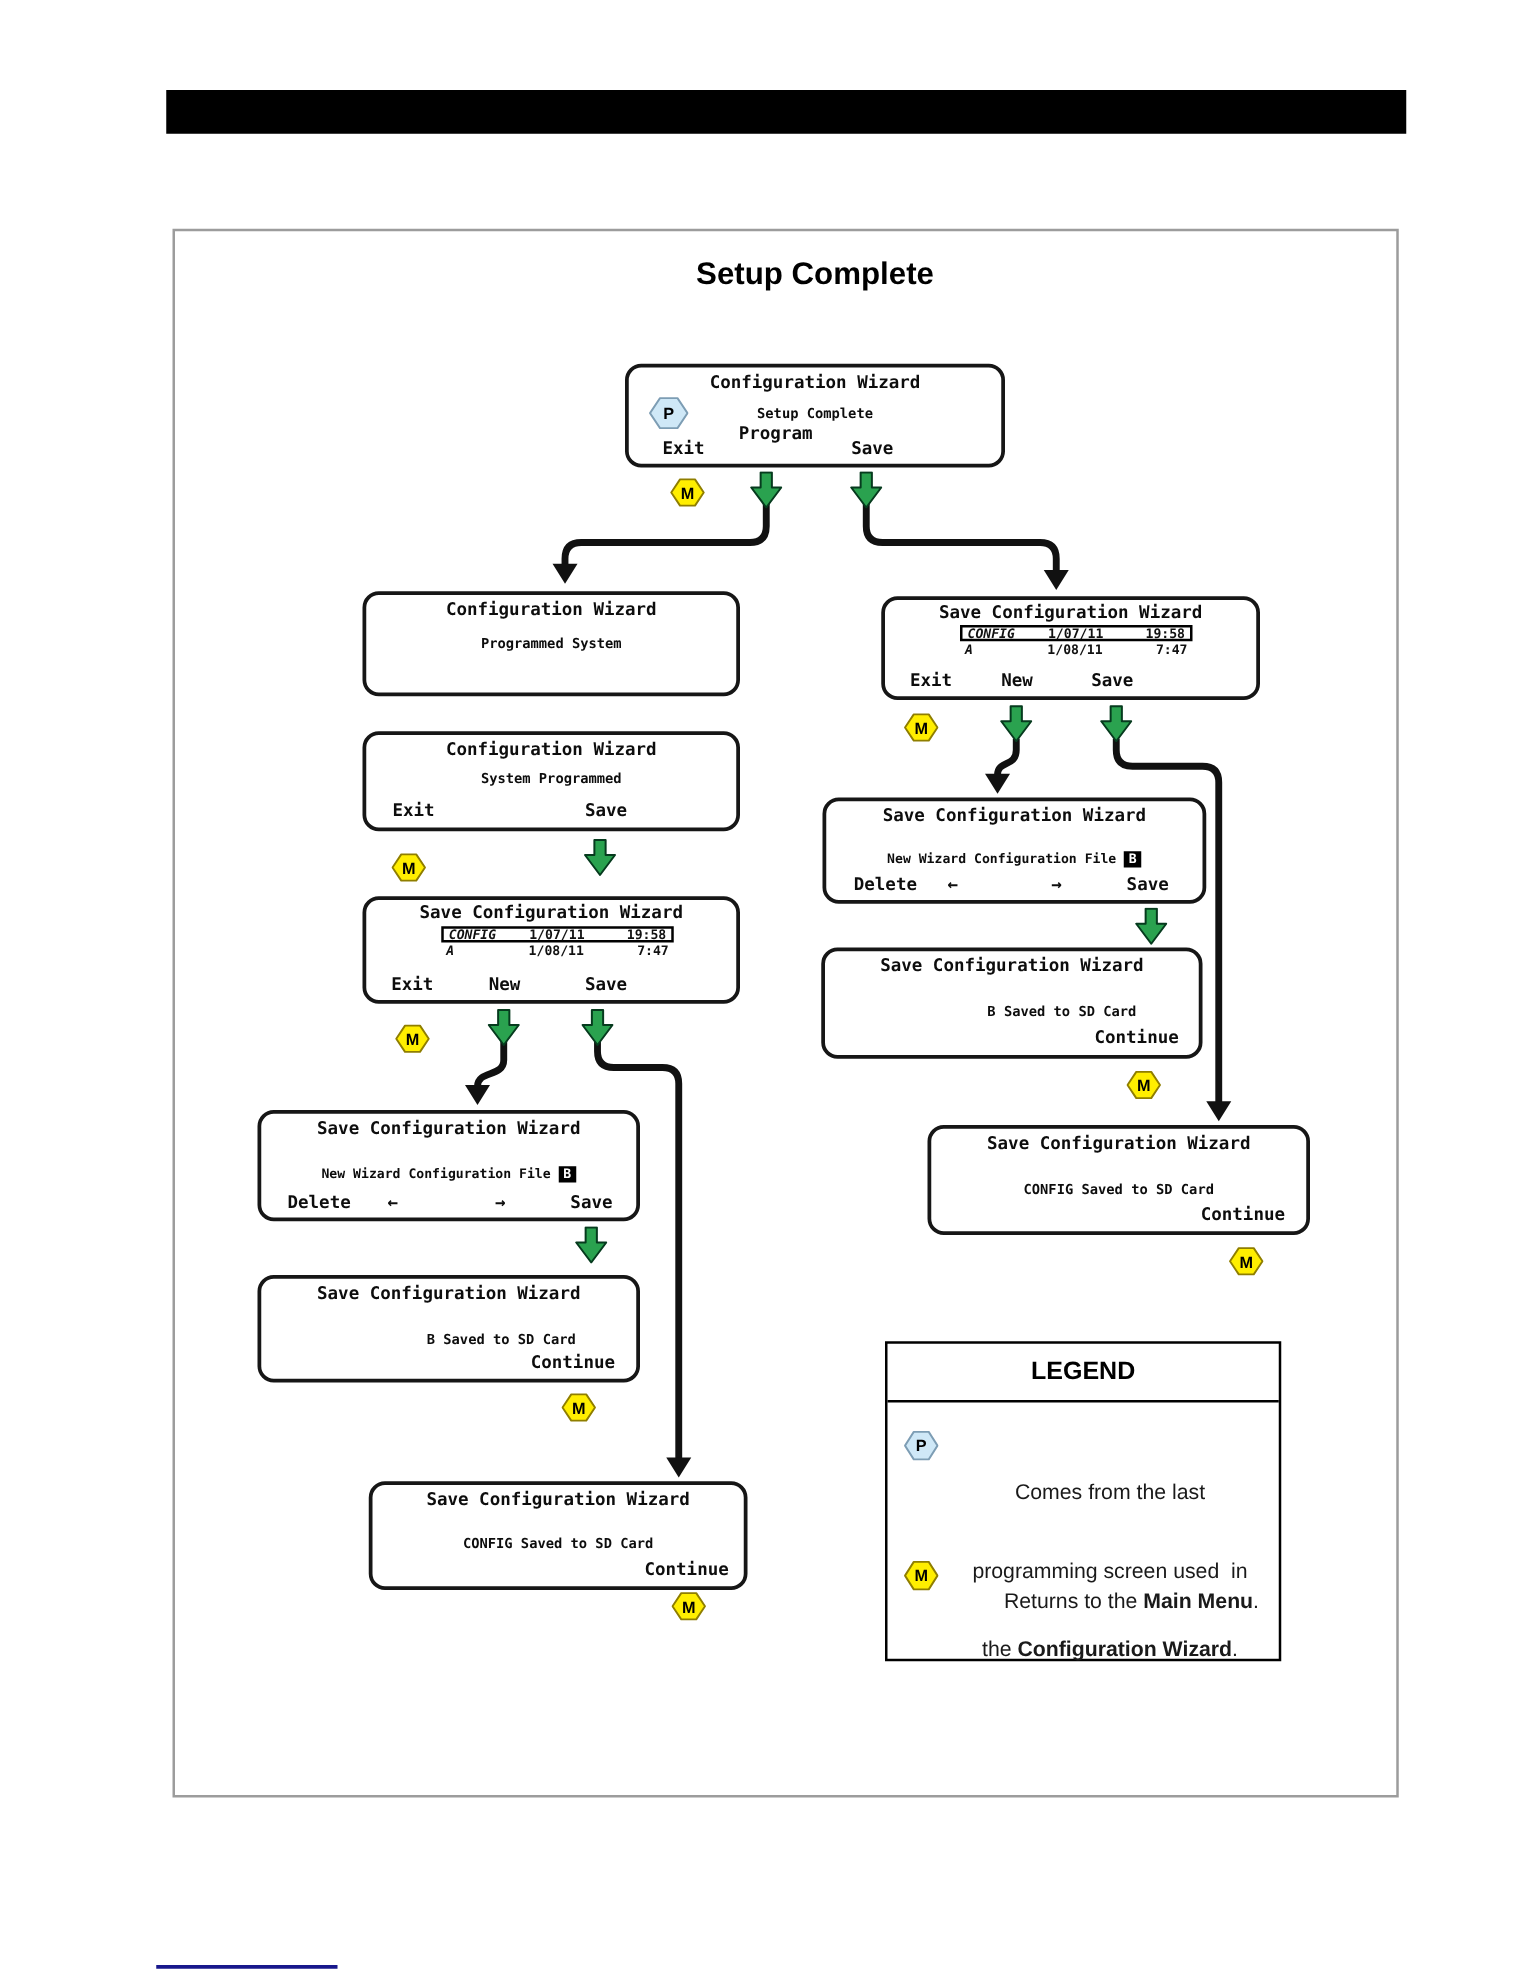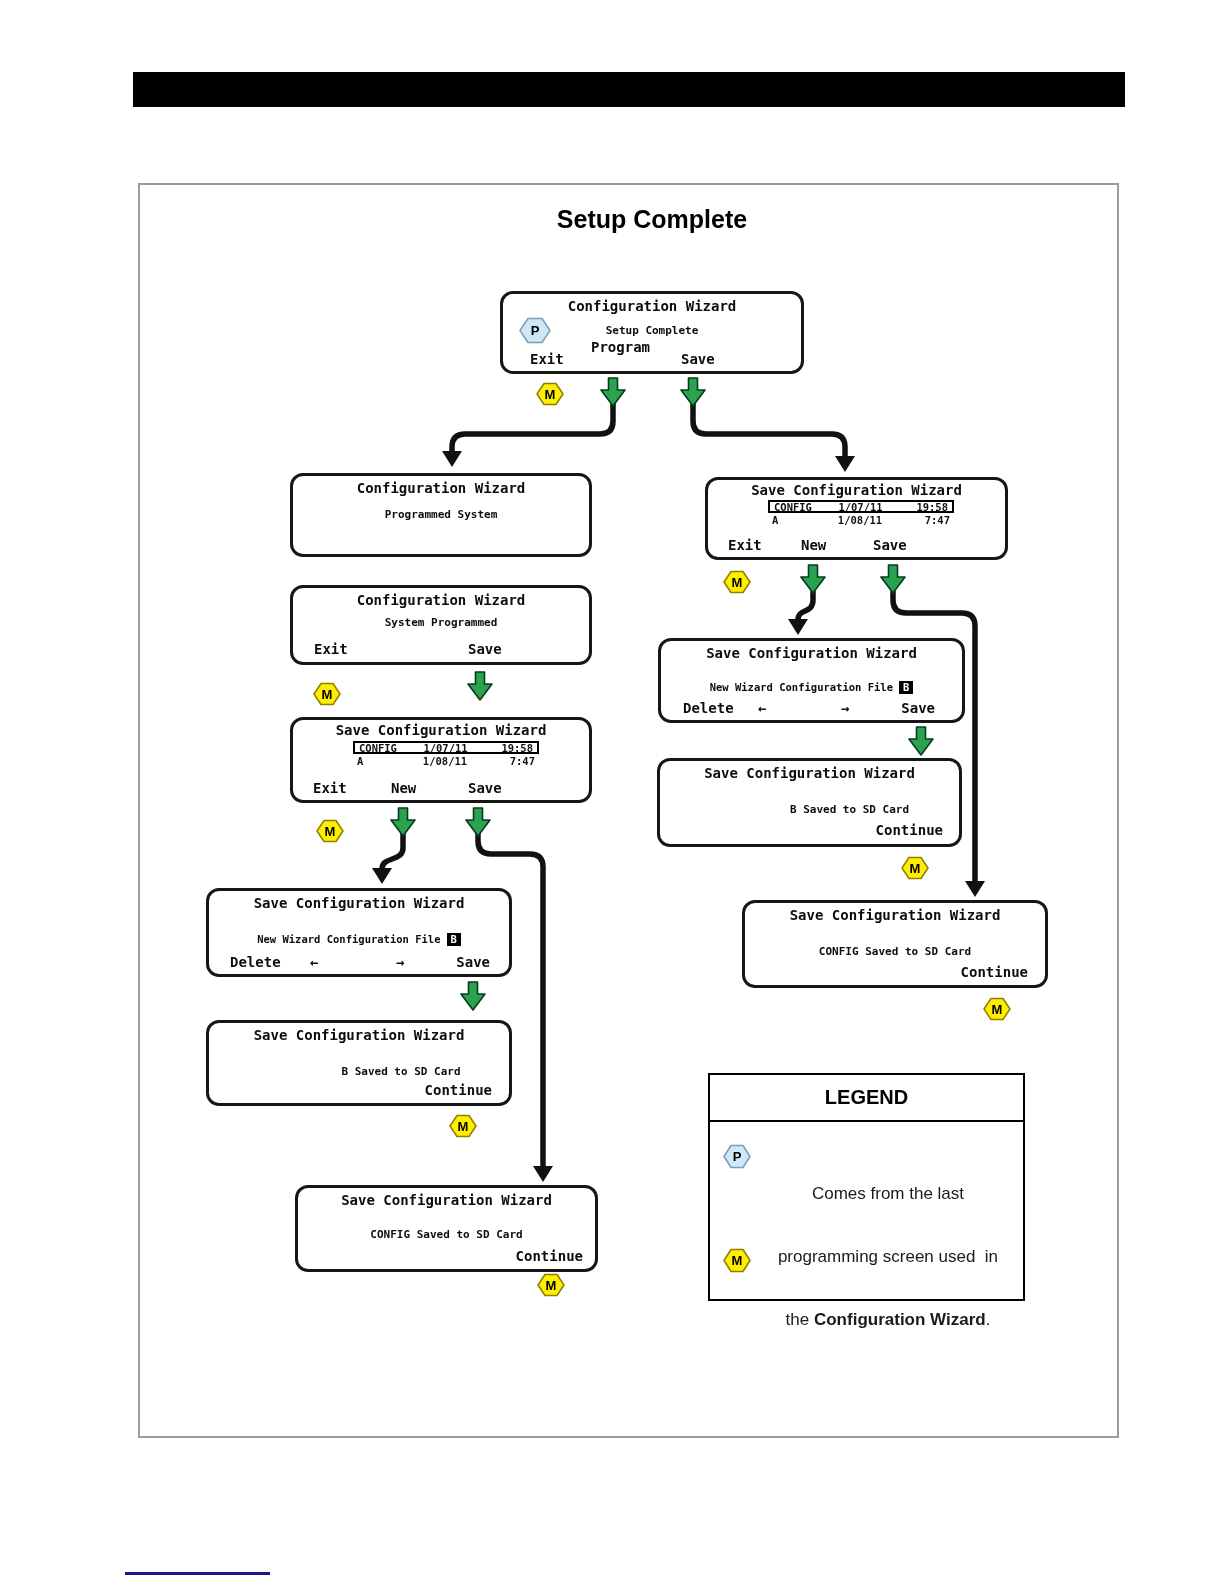--- a/index.html
+++ b/index.html
@@ -11,33 +11,33 @@
               font:bold 25px/31px "Liberation Sans",sans-serif;color:#000;}
   .screen{position:absolute;border:3px solid #161616;border-radius:13px;background:#fff;box-sizing:border-box;}
   .st{margin-top:4px;text-align:center;font:bold 14px/17px "DejaVu Sans Mono",monospace;color:#0d0d0d;}
   .sb{position:absolute;left:0;right:0;text-align:center;font:bold 11px/13px "DejaVu Sans Mono",monospace;color:#0d0d0d;}
   .btn{position:absolute;font:bold 14px/16px "DejaVu Sans Mono",monospace;color:#0d0d0d;white-space:nowrap;}
   .bfile{display:inline-block;background:#000;color:#fff;padding:0 4px;margin-left:6px;font:bold 10.5px/13px "DejaVu Sans Mono",monospace;}
   .nf{font:bold 10.5px/13px "DejaVu Sans Mono",monospace;}
   .cfg-table{position:absolute;font:bold 10.5px/12px "DejaVu Sans Mono",monospace;}
   .cfg-row{display:flex;height:13px;align-items:center;padding:0 4px;box-sizing:border-box;}
   .cfg-row.sel{border:2px solid #000;}
-  .c1{flex:0 0 37%;text-align:left;}
+  .c1{flex:0 0 37%;text-align:left;font-style:italic;}
   .c2{flex:0 0 36%;text-align:left;}
   .c3{flex:1;text-align:right;}
   .hex{position:absolute;}
   .hex text{font:bold 13px "Liberation Sans",sans-serif;fill:#000;text-anchor:middle;}
   .hex-m polygon{fill:#ffee00;stroke:#8f7e00;stroke-width:1.5;stroke-linejoin:round;}
   .hex-p polygon{fill:#cfe8f7;stroke:#7d9db4;stroke-width:1.5;stroke-linejoin:round;}
   .garrow{position:absolute;}
   .garrow polygon{fill:#2aa24f;stroke:#063b1e;stroke-width:1.6;stroke-linejoin:round;}
   .connectors{position:absolute;left:0;top:0;pointer-events:none;}
   .connectors path{stroke:#111;stroke-width:5.5;fill:none;}
   .connectors polygon{fill:#111;}
-  .legend{position:absolute;left:708px;top:1073px;width:317px;height:228px;border:2px solid #000;background:#fff;box-sizing:border-box;}
+  .legend{position:absolute;left:708px;top:1073px;width:317px;height:256px;border:2px solid #000;background:#fff;box-sizing:border-box;}
   .legend-title{padding-top:11px;text-align:center;font:bold 20px "Liberation Sans",sans-serif;color:#000;}
   .legend-divider{position:absolute;top:45px;left:0;right:0;border-top:2px solid #000;}
   .legend-text{position:absolute;font:400 17px/21px "Liberation Sans",sans-serif;color:#1a1a1a;white-space:pre-wrap;text-align:center;}
   .legend-text b{font-weight:bold;}
   .footer-rule{position:absolute;left:125px;top:1572px;width:145px;height:3px;background:#18188c;}
 </style>
 </head>
 <body>
 
 <div class="canvas">
@@ -238,17 +238,20 @@
       </svg>
     <div class="legend-text" style="left:52px;top:66px;width:252px">
       <div>Comes from the last</div>
       <div>programming screen used  in</div>
       <div><span>the </span><b>Configuration Wizard</b><span>.</span></div>
     </div>
     <svg class="hex hex-m" style="left:13px;top:173px" width="28" height="25" viewBox="0 0 28 25">
         <polygon points="1,12.5 8,1.5 20,1.5 27,12.5 20,23.5 8,23.5"></polygon>
         <text x="14" y="17">M</text>
       </svg>
+    <div class="legend-text" style="left:52px;top:174px;width:258px">
+      <span>Returns to the </span><b>Main Menu</b><span>.</span>
+    </div>
   </div>
 
   <div class="footer-rule"></div>
 
 </div>
 
 </body></html>

